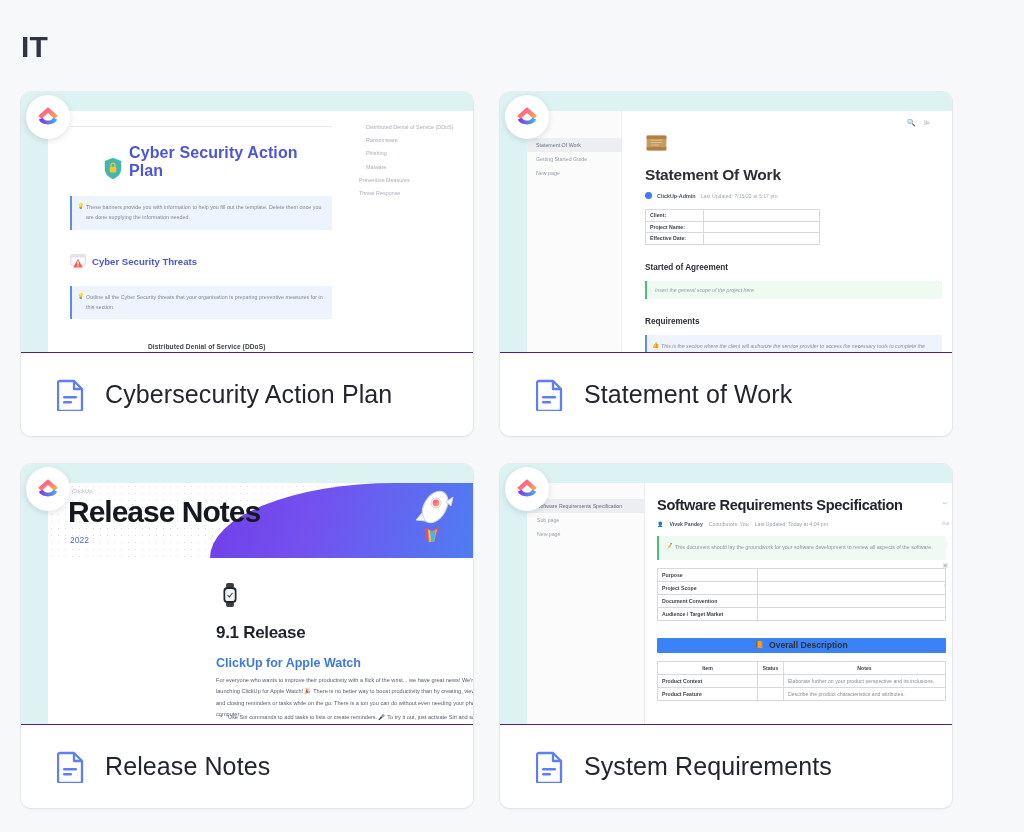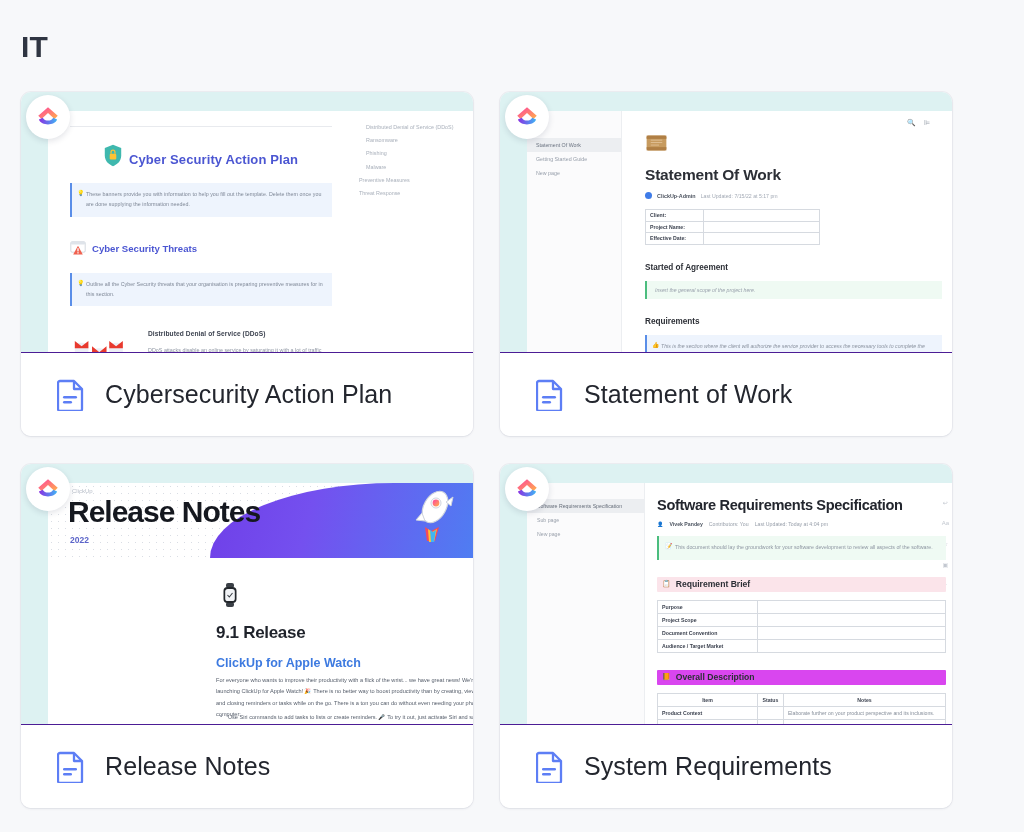--- a/index.html
+++ b/index.html
@@ -93,21 +93,21 @@
     font-size: 5.4px;
     color: #a9b0bb;
     line-height: 2.45;
   }
   .c1-toc div { white-space: nowrap; }
   .c1-toc div.ind { padding-left: 7px; }
   .c1-body { position: absolute; left: 22px; top: 10px; width: 262px; }
   .c1-rule { height:1px; background:#e8eaee; margin: 5px 0 17px 0; }
   .c1-titlerow { display:flex; align-items:flex-end; gap:6px; margin-left: 33px; }
   .shield { width: 20px; height: 23px; flex:none; }
-  .c1-title { font-size: 13px; font-weight: 700; color: #4b56d2; letter-spacing:.1px; }
+  .c1-title { font-size: 16px; font-weight: 700; color: #4b56d2; letter-spacing:.1px; }
   .callout {
     margin-top: 16px;
     background: #eef4fd;
     border-left: 2.5px solid #5a8ee8;
     padding: 6px 8px 7px 14px;
     position: relative;
   }
   .callout .bulb { position:absolute; left:5px; top:6px; font-size:6px; }
   .callout p { font-size: 5.3px; color:#7e8796; line-height: 1.95; letter-spacing:.05px;}
   .c1-sub { display:flex; align-items:center; gap:6px; margin-top: 24px; }
@@ -154,42 +154,42 @@
     background-size: 7px 7px;
     overflow:hidden;
   }
   .c3-space {
     position:absolute; right:0; top:0; width:62%; height:100%;
     background: linear-gradient(105deg,#6f3fe8 0%, #7450ef 38%, #4f7df2 100%);
     border-radius: 70% 0 0 0 / 100% 0 0 0;
   }
   .c3-eyebrow { position:absolute; left:24px; top:5px; font-size:6px; color:#b8bec8; }
   .c3-title { position:absolute; left:20px; top:12px; font-size:30px; font-weight:800; color:#15181f; letter-spacing:-1px;}
-  .c3-year { position:absolute; left:22px; top:52px; font-size:8.5px; font-weight:700; color:#5b64c9;}
+  .c3-year { position:absolute; left:22px; top:52px; font-size:8.5px; font-weight:400; color:#5b64c9;}
   .c3-watch { position:absolute; left:173px; top:100px; width:18px; height:24px; }
   .c3-rel { position:absolute; left:168px; top:140px; font-size:17px; font-weight:700; color:#1f232b; letter-spacing:-.3px;}
   .c3-link { position:absolute; left:168px; top:173px; font-size:12.5px; font-weight:700; color:#3d7ae0; text-underline-offset:2px;}
   .c3-para { position:absolute; left:168px; top:192px; width:272px; font-size:5.6px; color:#565e6b; line-height:2.05; }
   .c3-bul { position:absolute; left:180px; top:229px; width:262px; font-size:5.6px; color:#565e6b; line-height:2.05; }
   .c3-bul::before { content:"▪"; position:absolute; left:-8px; top:-2px; font-size:6px; color:#8a919c;}
 
   
   .c4-side { position:absolute; left:0; top:0; bottom:0; width:118px; background:#fbfbfc; border-right:1px solid #eceef1; padding-top:16px;}
   .c4-side .row { font-size:5.2px; color:#9aa1ac; padding:4px 4px 4px 10px; white-space:nowrap;}
   .c4-side .row.active { background:#eceef1; color:#666e7a;}
   .c4-main { position:absolute; left:130px; top:14px; right:6px; }
   .c4-h1 { font-size:14.6px; font-weight:700; color:#23262e; letter-spacing:-.35px;}
   .c4-meta { display:flex; align-items:center; gap:6px; margin-top:8px; font-size:5.2px; color:#99a0ab;}
   .c4-meta .nm { color:#4d5561; font-weight:600;}
   .c4-note { margin-top:9px; background:#effaf3; border-left:2px solid #4bbd7e; padding:6px 9px 7px 16px; position:relative;}
   .c4-note .em { position:absolute; left:6px; top:6px; font-size:6px; }
   .c4-note p { font-size:5.3px; color:#8e96a2; line-height:2.0;}
   .sec-bar { margin-top:17px; display:flex; align-items:center; gap:5px; padding:2.5px 5px; border-radius:1px;}
   .sec-bar.pink { background:#fbe4ea; }
-  .sec-bar.blue { background:#d946ef; }
+  .sec-bar.blue { background:#3b82f6;justify-content:center; }
   .sec-bar .em { font-size:7px; }
   .sec-bar .tt { font-size:8.6px; font-weight:700; color:#2c2f36;}
   table.c4tbl { border-collapse:collapse; width:100%; margin-top:8px; }
   table.c4tbl td, table.c4tbl th { border:1px solid #d6dae0; font-size:5.2px; padding:3px 4px; color:#3d4350; text-align:left; vertical-align:top;}
   table.c4tbl th { text-align:center; font-weight:700; }
   table.c4tbl td.k { font-weight:700; width:100px;}
   table.c4tbl td.n { color:#878f9b; font-weight:400;}
   .c4-rail { position:absolute; right:3px; top:16px; display:flex; flex-direction:column; gap:14px; align-items:center; color:#c3c8d0; font-size:6px;}
 </style>
 </head>
@@ -476,24 +476,20 @@
               <span class="nm">Vivek Pandey</span>
               <span>Contributors: You</span>
               <span>Last Updated: Today at 4:04 pm</span>
             </div>
 
             <div class="c4-note">
               <span class="em">📝</span>
               <p>This document should lay the groundwork for your software development to review all aspects of the software.</p>
             </div>
 
-            <div class="sec-bar pink">
-              <span class="em">📋</span>
-              <span class="tt">Requirement Brief</span>
-            </div>
 
             <table class="c4tbl">
               <tbody>
                   <tr>
                 <td class="k">Purpose</td>
                 <td></td>
               </tr>
               <tr>
                 <td class="k">Project Scope</td>
                 <td></td>

